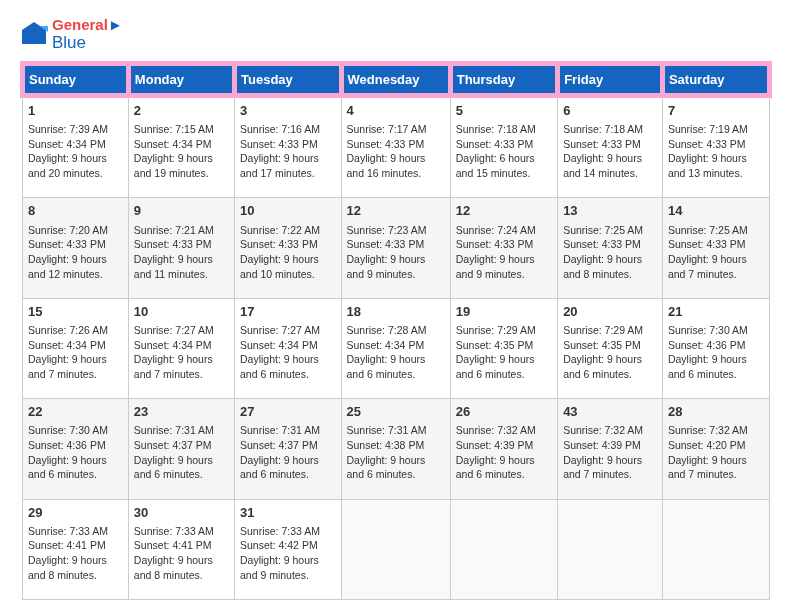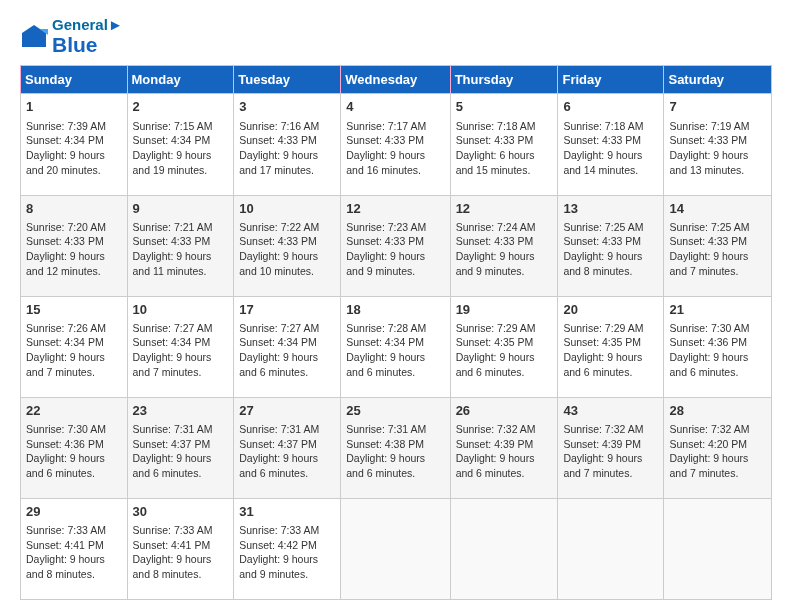--- a/index.html
+++ b/index.html
@@ -50,21 +50,21 @@
       flex: 1;
       font-size: 10.5px;
     }
     .calendar-table thead th {
       background-color: #1565c0;
       color: #fff;
       padding: 6px 4px;
       text-align: left;
       font-size: 13px;
       font-weight: bold;
-      border: 1px solid #f9a8d4;
+      border: 5px solid #f9a8d4;
     }
     .calendar-table tbody td {
       border: 1px solid #ccc;
       vertical-align: top;
       padding: 4px 5px;
       width: 113px;
       height: 82px;
       background: #fff;
       color: #333;
       font-size: 10.5px;
@@ -88,23 +88,23 @@
 
 <div class="page">
   <div class="header">
     <div class="logo-area">
       <svg class="logo-icon" viewBox="0 0 28 28">
         <polygon points="14,2 26,10 26,24 2,24 2,10" fill="#1565c0"></polygon>
         <polygon points="20,6 28,12 28,6" fill="#42a5f5"></polygon>
       </svg>
       <div>
         <div style="font-size:15px;font-weight:bold;line-height:1.15;">
-          <span style="color:#0369a1;">General</span><span style="color:#1565c0;">►</span>
+          <span style="color:#ef4444;">General</span><span style="color:#1565c0;">►</span>
         </div>
-        <div style="font-size:21px;font-weight:bold;color:#1565c0;line-height:1.15;">Blue</div>
+        <div style="font-size:17px;font-weight:normal;color:#1565c0;line-height:1.15;">Blue</div>
       </div>
     </div>
     <div class="title-area">
       <div class="month-title"></div>
       <div class="location"></div>
     </div>
   </div>
 
   <table class="calendar-table">
     <thead>

